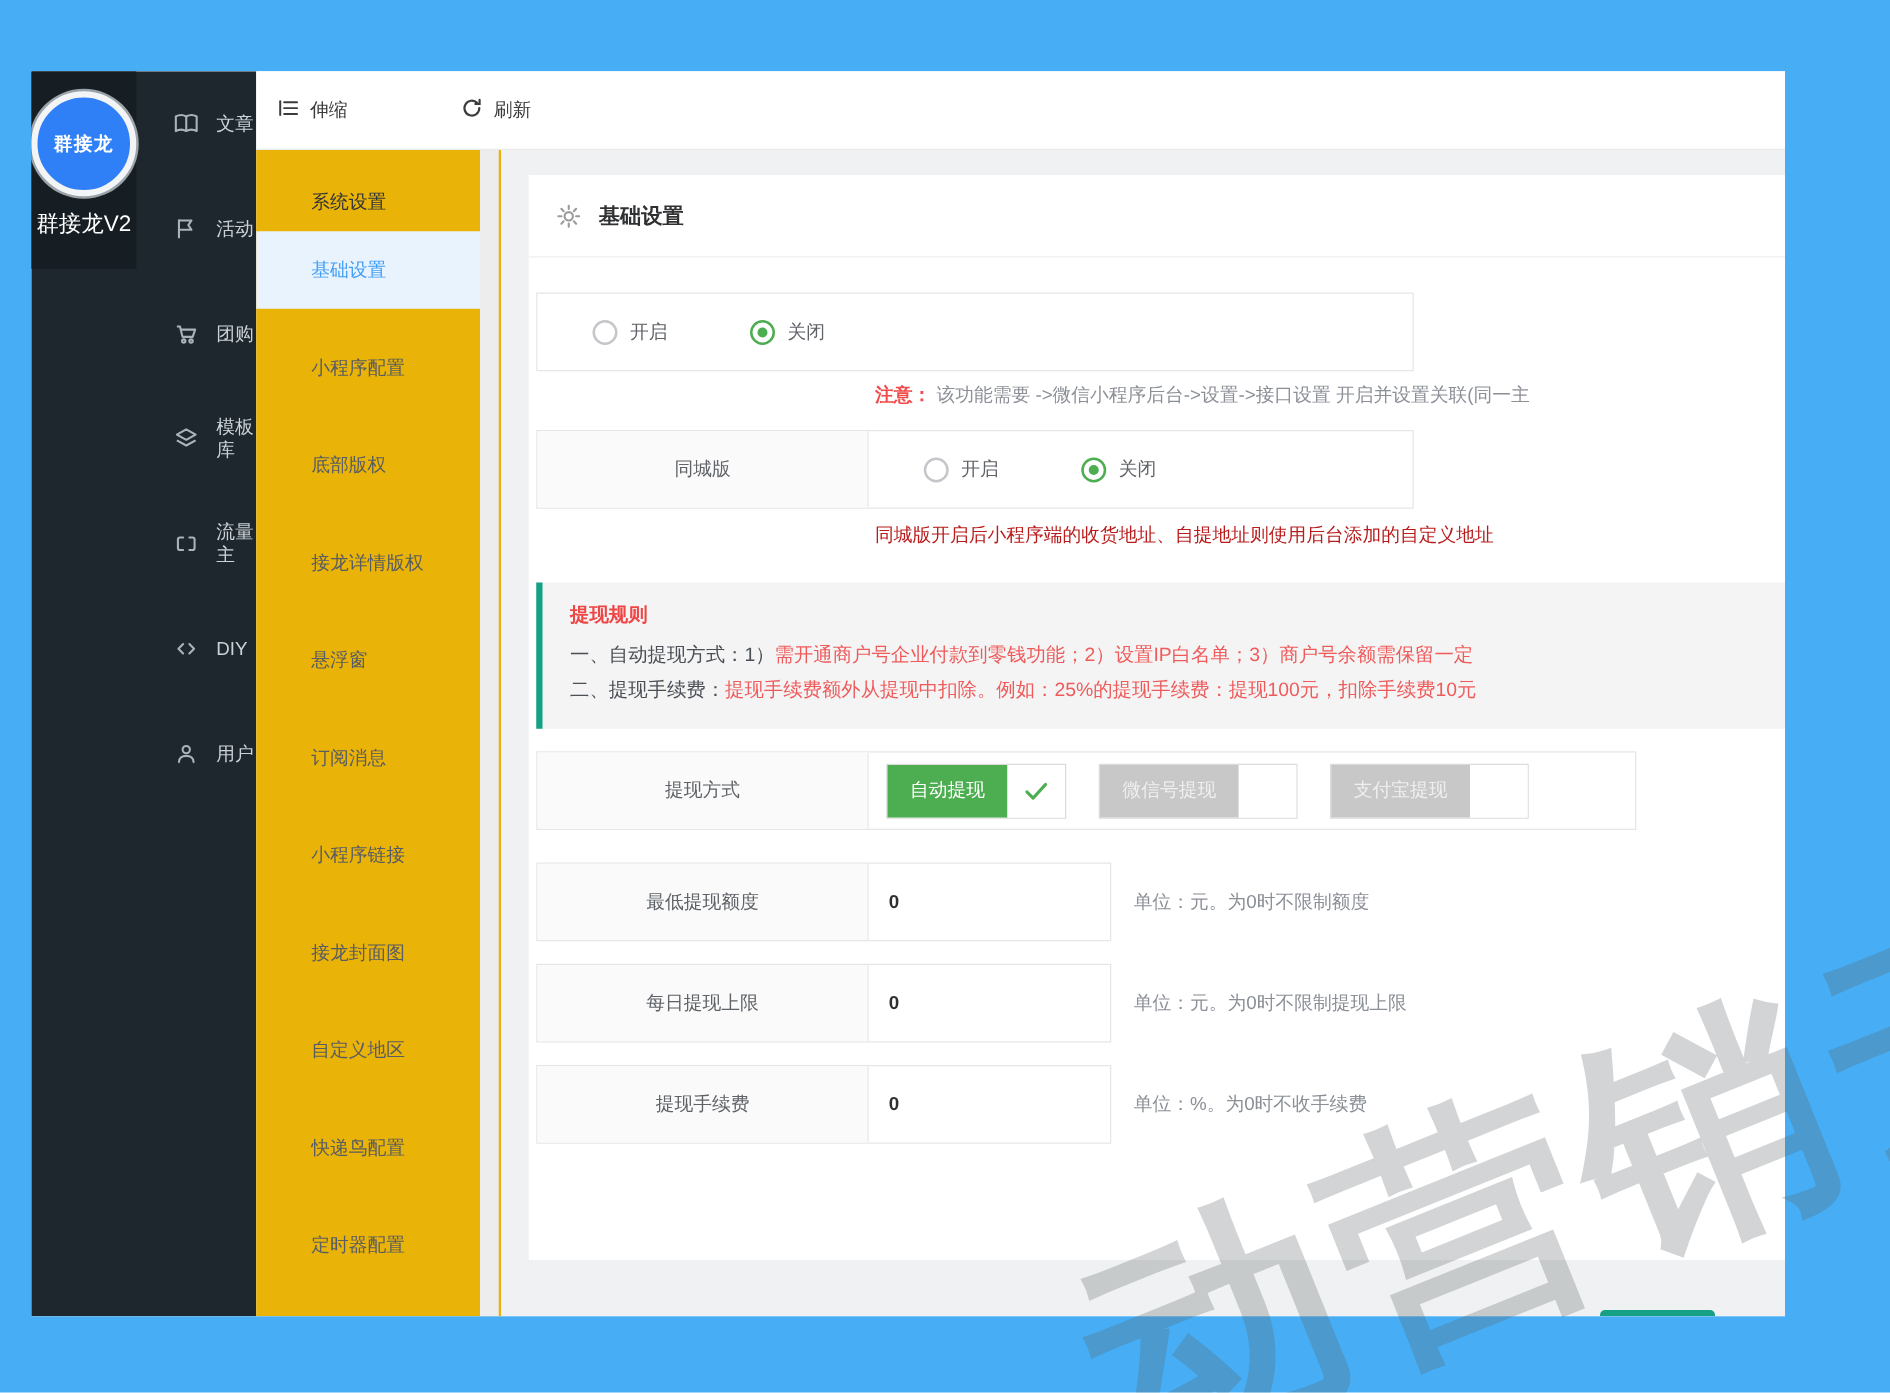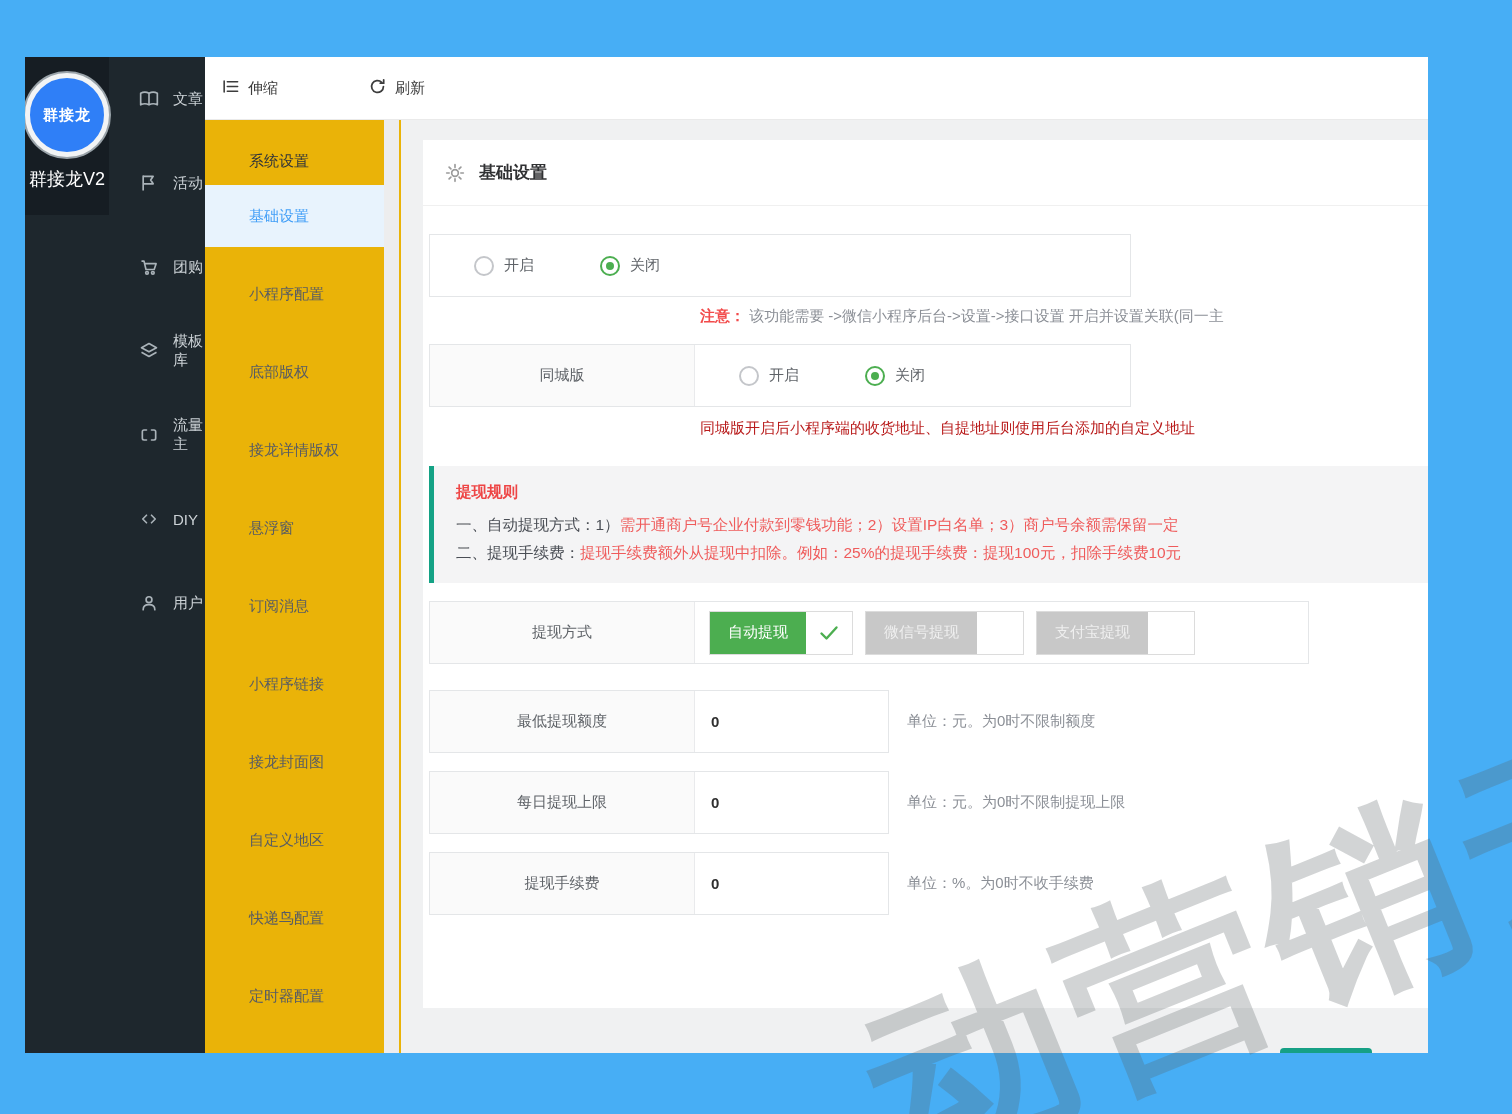--- a/index.html
+++ b/index.html
@@ -69,21 +69,21 @@
   .warn-box { margin-top:28px; background:#f4f4f5; border-left:5px solid #14a285; padding:16px 0 16px 22px; }
   .warn-title { color:#ee4545; font-weight:bold; font-size:15.5px; margin-bottom:8px; }
   .warn-line { font-size:15.5px; line-height:28px; white-space:nowrap; color:#4a4e55; }
   .warn-line .red { color:#ef5b5b; }
   .method-btn { display:flex; height:44px; border:1px solid #dcdcdc; cursor:pointer; background:#fff; }
   .method-btn .m-lab { padding:0 18px; display:flex; align-items:center; font-size:15px; background:#c8c8c8; color:#efefef; }
   .method-btn .m-chk { width:46px; background:#fff; display:flex; align-items:center; justify-content:center; }
   .method-btn.selected .m-lab { background:#4cae50; color:#fff; }
   .method-btn .m-chk svg { width:24px; height:24px; color:#4cae50; display:none; }
   .method-btn.selected .m-chk svg { display:block; }
-  .ctl-btns { gap:12px !important; padding-left:14px !important; }
+  .ctl-btns { gap:26px !important; padding-left:14px !important; }
   .input-row { display:flex; align-items:center; }
   .input-box { width:460px; }
   .input-box .inp-cell { flex:1; }
   .inp-cell input { width:100%; height:100%; border:none; outline:none; font-size:15px; font-weight:bold; color:#2f2f2f; padding-left:16px; background:transparent; }
   .row-hint { margin-left:18px; font-size:15px; color:#8b8f96; white-space:nowrap; }
   .save-btn { position:absolute; right:56px; bottom:-33px; width:92px; height:38px; background:#16a085; border:none; border-radius:4px; cursor:pointer; }
   .watermark {
     position:absolute; left:880px; top:1000px; height:200px; line-height:200px;
     font-size:200px; font-weight:bold; letter-spacing:10px; white-space:nowrap;
     color:rgba(90,95,100,0.27);

